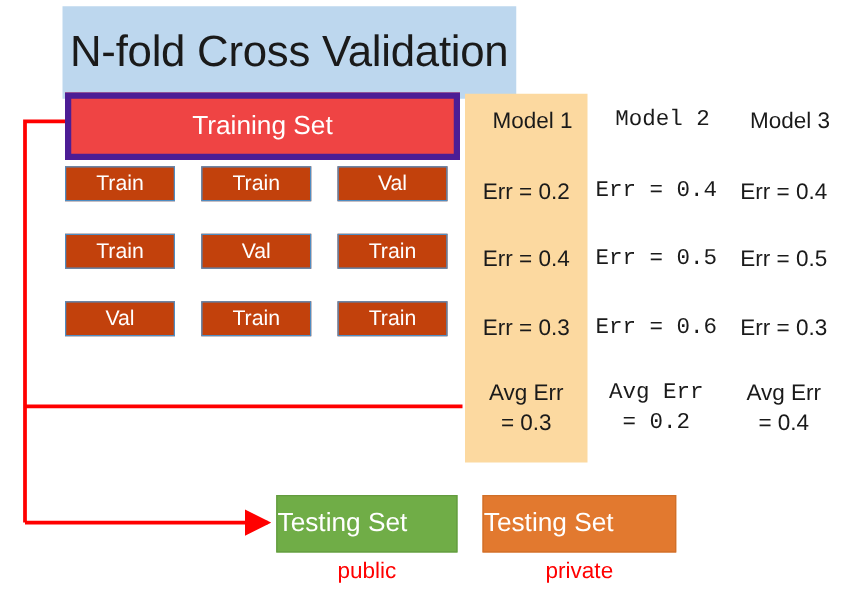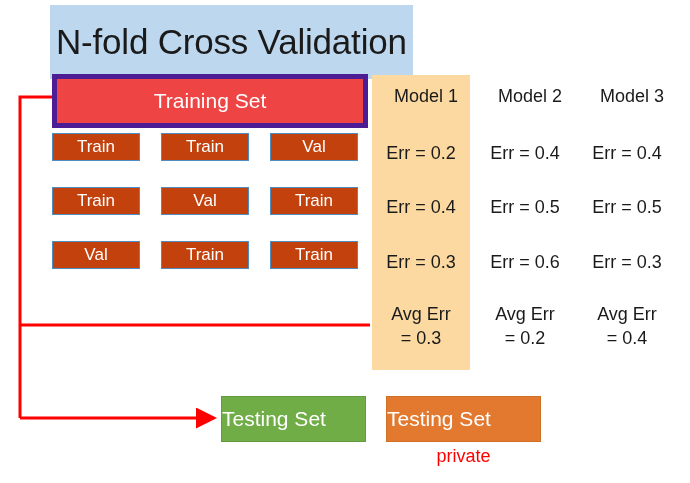--- a/index.html
+++ b/index.html
@@ -99,21 +99,21 @@
     height: 295px;
     background: #FCD9A0;
   }
   .model-col {
     position: absolute;
     top: 0;
     width: 98px;
     height: 295px;
   }
   .model-col.c0 { left: 0px; }
-  .model-col.c1 { left: 104px; }
+  .model-col.c1 { left: 104px; font-family: Liberation Mono, monospace; }
   .model-col.c2 { left: 206px; }
 
   .model-head {
     position: absolute;
     top: 11px;
     left: 5px;
     width: 98px;
     text-align: center;
     font-size: 18px;
     color: #1a1a1a;
@@ -263,15 +263,16 @@
     <path d="M 20 325 L 370 325" stroke="#FF0000" stroke-width="3" fill="none"></path>
     <path d="M 20 418 L 214 418" stroke="#FF0000" stroke-width="3" fill="none" marker-end="url(#arrowhead)"></path>
   </svg>
 
   <div class="testing-box" id="testing-public">
     <span>Testing Set</span>
   </div>
   <div class="testing-box" id="testing-private">
     <span>Testing Set</span>
   </div>
+  <div class="testing-caption" id="caption-public">public</div>
   <div class="testing-caption" id="caption-private">private</div>
 
 </div>
 
 </body></html>

